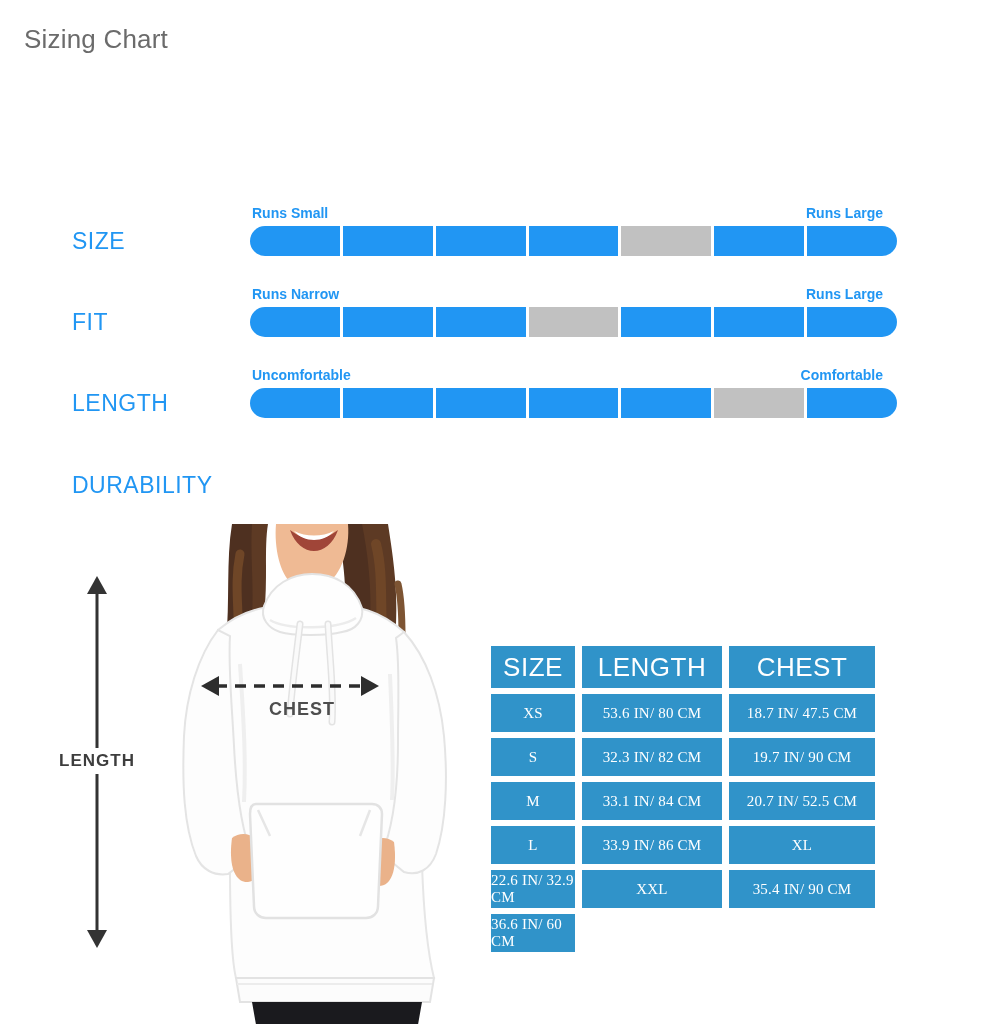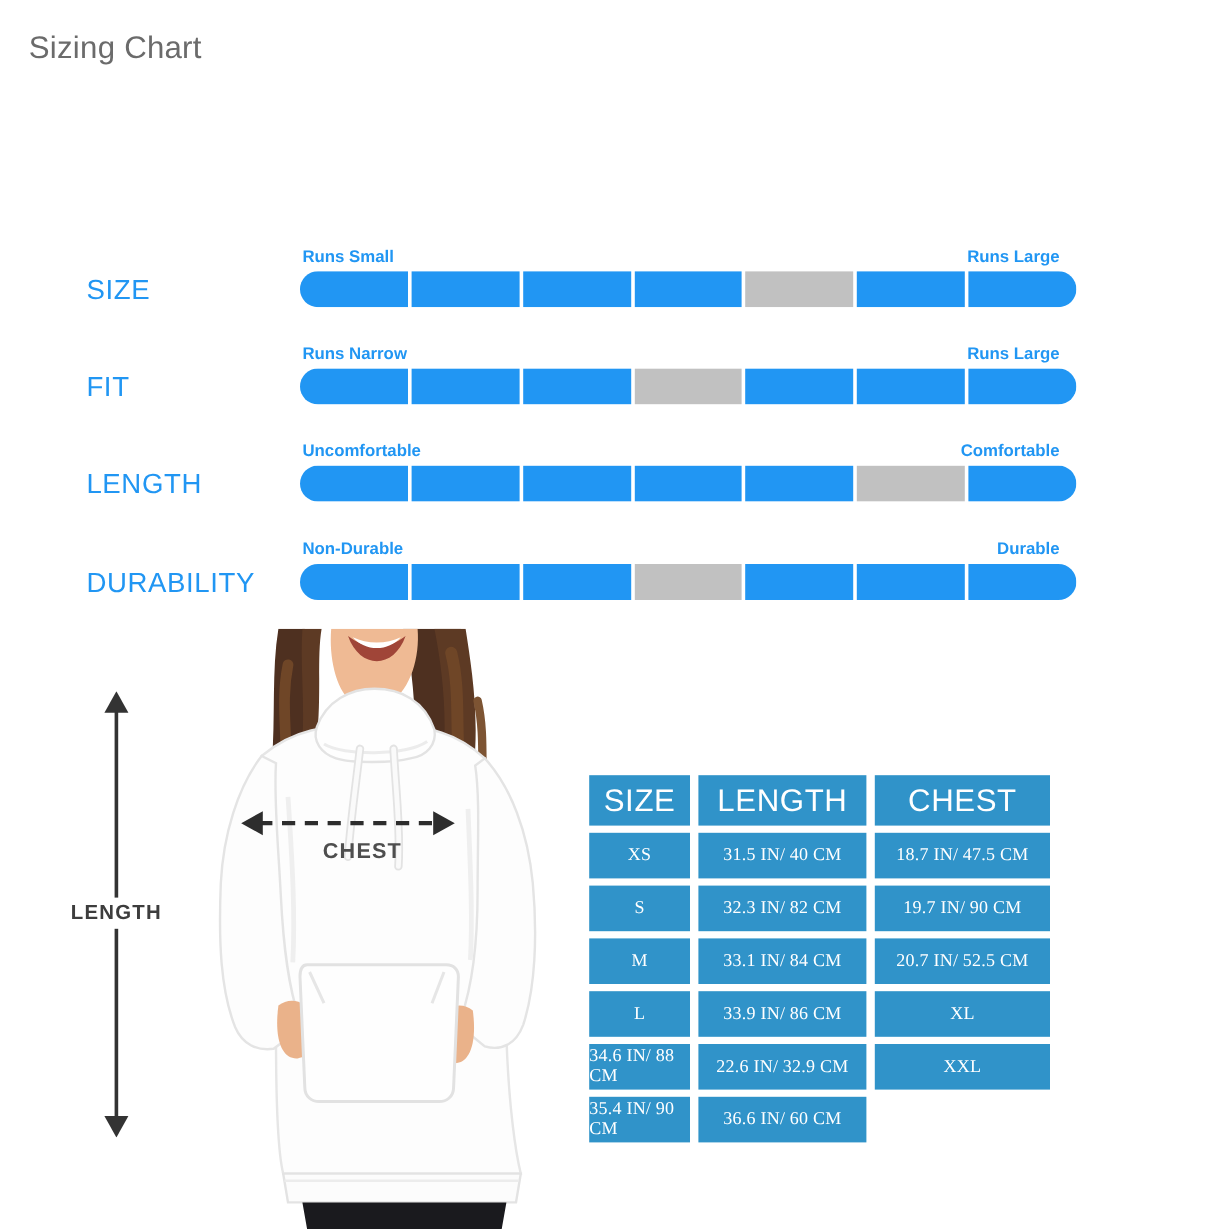--- a/index.html
+++ b/index.html
@@ -94,33 +94,20 @@
             <span class="seg"></span>
             <span class="seg"></span>
             <span class="seg"></span>
             <span class="seg gray"></span>
             <span class="seg"></span>
           </div>
         </div>
       </div>
       <div class="rating-row" style="top: 458px;">
         <div class="rating-name">DURABILITY</div>
-        <div class="bar-wrap">
-          <span class="end-label left">Non-Durable</span>
-          <span class="end-label right">Durable</span>
-          <div class="bar">
-            <span class="seg"></span>
-            <span class="seg"></span>
-            <span class="seg"></span>
-            <span class="seg gray"></span>
-            <span class="seg"></span>
-            <span class="seg"></span>
-            <span class="seg"></span>
-          </div>
-        </div>
       </div>
     </div>
 
   <svg class="photo" viewBox="0 0 350 512" aria-hidden="true">
 
     <path d="M92,0 C86,36 90,78 86,118 C82,158 90,188 106,206 C116,216 124,210 120,194 C112,166 116,136 112,106 C116,64 110,28 114,0 Z" fill="#4e3020"></path>
     <path d="M112,0 C110,30 114,60 112,92 C110,130 116,160 112,190 C120,200 128,196 126,180 C122,150 126,120 124,92 C128,56 124,24 128,0 Z" fill="#5d3a24"></path>
     <path d="M196,0 C204,32 208,74 204,112 C212,152 214,182 238,206 C252,218 264,212 258,192 C248,166 250,140 248,110 C256,68 250,28 244,0 Z" fill="#4e3020"></path>
     <path d="M222,0 C228,30 232,65 230,100 C236,135 240,165 254,190 C262,200 270,194 266,180 C258,155 258,130 256,100 C258,62 252,26 248,0 Z" fill="#5d3a24"></path>
     <path d="M100,30 C92,70 104,100 94,140 C90,168 100,186 94,204" stroke="#6f4627" stroke-width="9" fill="none" stroke-linecap="round"></path>
@@ -174,31 +161,30 @@
     <polygon points="1,13 19,3 19,23" fill="#2d2d2d"></polygon>
     <polygon points="179,13 161,3 161,23" fill="#2d2d2d"></polygon>
   </svg>
   <div class="chest-label">CHEST</div>
 
   <div class="size-table">
       <div class="cell th">SIZE</div>
       <div class="cell th">LENGTH</div>
       <div class="cell th">CHEST</div>
       <div class="cell td">XS</div>
-      <div class="cell td">31.5 IN/ 40 CM</div>
+      <div class="cell td">53.6 IN/ 80 CM</div>
       <div class="cell td">18.7 IN/ 47.5 CM</div>
       <div class="cell td">S</div>
       <div class="cell td">32.3 IN/ 82 CM</div>
       <div class="cell td">19.7 IN/ 90 CM</div>
       <div class="cell td">M</div>
       <div class="cell td">33.1 IN/ 84 CM</div>
       <div class="cell td">20.7 IN/ 52.5 CM</div>
       <div class="cell td">L</div>
       <div class="cell td">33.9 IN/ 86 CM</div>
       <div class="cell td">XL</div>
-      <div class="cell td">34.6 IN/ 88 CM</div>
       <div class="cell td">22.6 IN/ 32.9 CM</div>
       <div class="cell td">XXL</div>
       <div class="cell td">35.4 IN/ 90 CM</div>
       <div class="cell td">36.6 IN/ 60 CM</div>
     </div>
 
 </div>
 
 </body></html>

